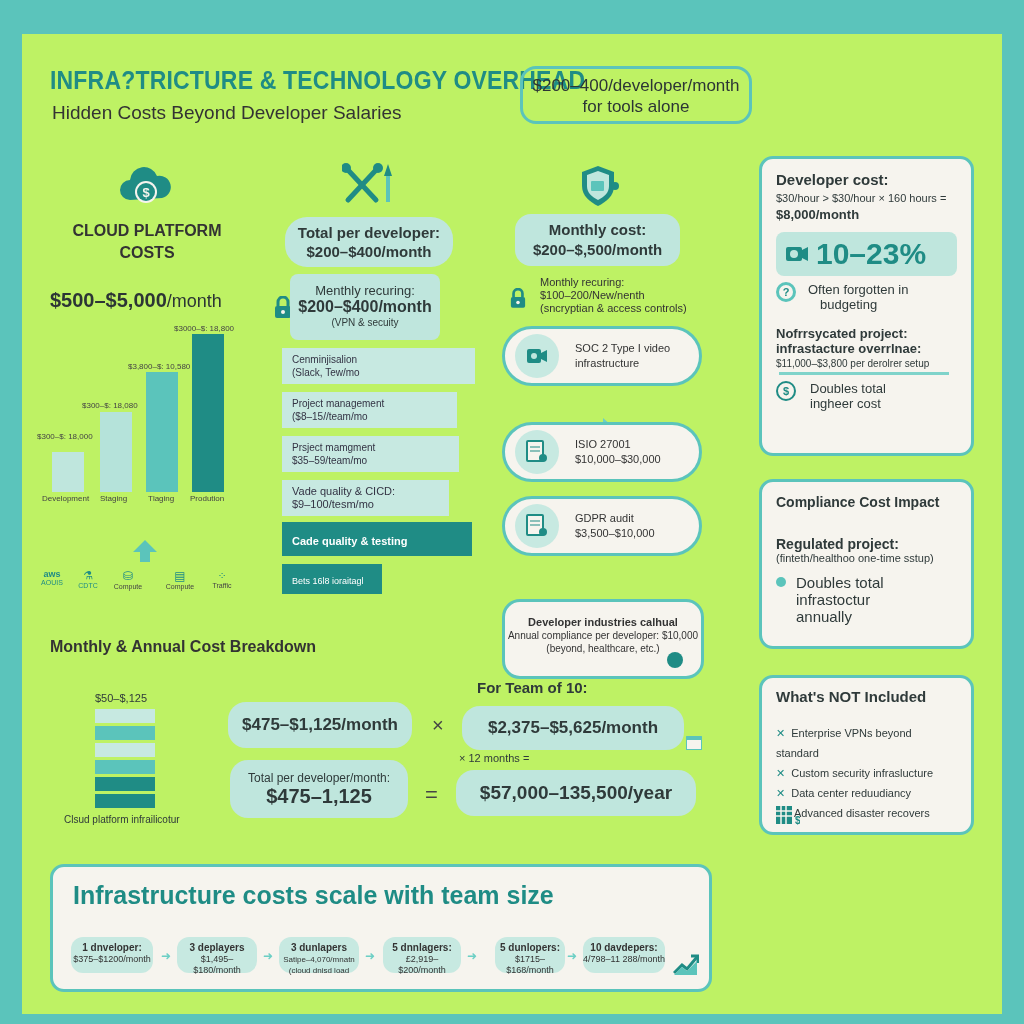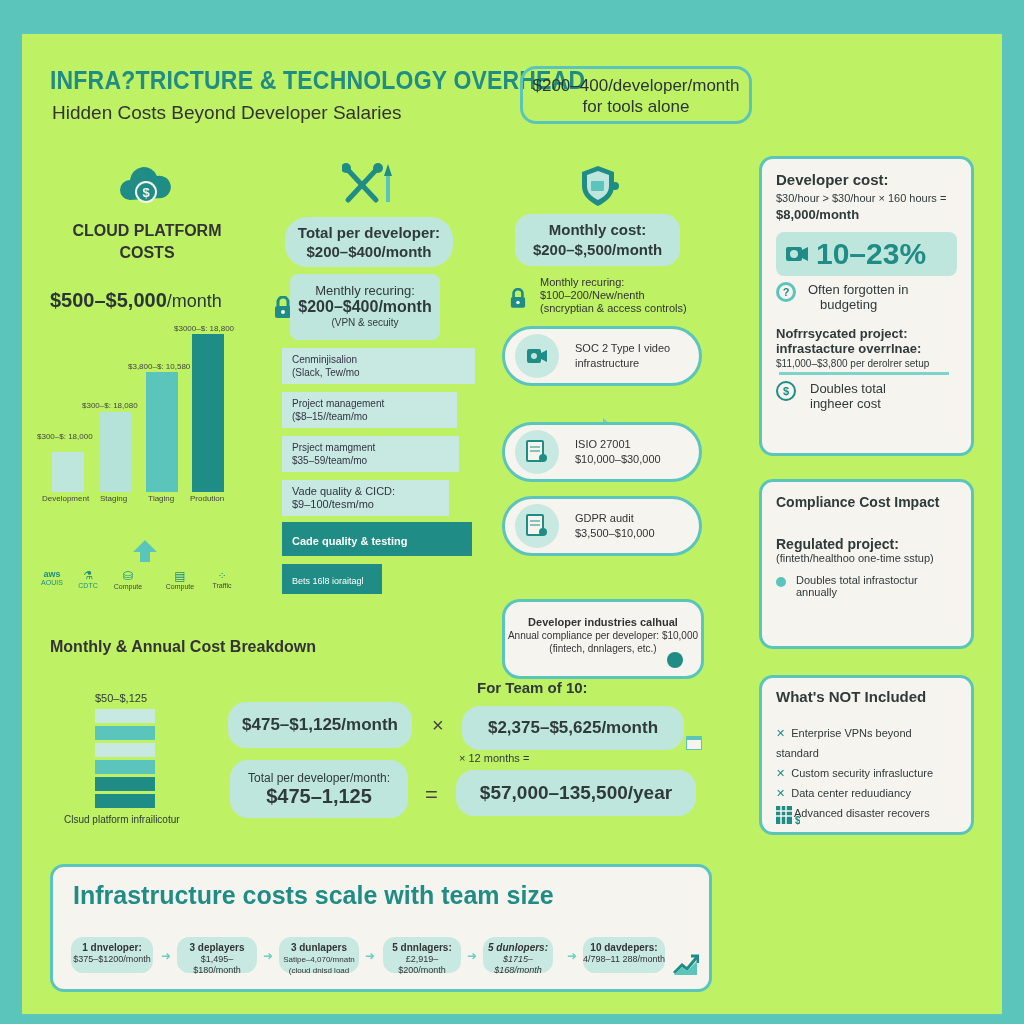--- a/index.html
+++ b/index.html
@@ -272,21 +272,21 @@
         </svg>
       </div>
     <div class="txt">
       <div>GDPR audit</div>
       <div>$3,500–$10,000</div>
     </div>
   </div>
   <div id="regulated-card" class="abs outline-card">
     <div style="font-weight:700;font-size:11px;">Developer industries calhual</div>
     <div>Annual compliance per developer: $10,000</div>
-    <div>(fintech, dnnlagers, etc.)</div>
+    <div>(beyond, healthcare, etc.)</div>
     <div style="position:absolute;right:18px;bottom:8px;width:16px;height:16px;border-radius:50%;background:#1f8c85;"></div>
   </div>
 
   <div id="dev-card" class="abs outline-card">
     <div style="font-size:15px;font-weight:700;">Developer cost:</div>
     <div style="font-size:11px;margin-top:4px;">$30/hour &gt; $30/hour × 160 hours =</div>
     <div style="font-size:13px;font-weight:700;margin-top:3px;">$8,000/month</div>
     <div style="margin-top:10px;background:#bfe6dd;border-radius:8px;height:44px;display:flex;align-items:center;padding-left:10px;">
       <svg width="22" height="16" viewBox="0 0 22 16">
           <rect x="0" y="1" width="16" height="14" rx="2" fill="#1f8c85"></rect>
@@ -312,21 +312,21 @@
         <div>Doubles total</div>
         <div>ingheer cost</div>
       </div>
     </div>
   </div>
 
   <div id="compliance-card" class="abs outline-card">
     <div style="font-size:14px;font-weight:700;">Compliance Cost Impact</div>
     <div style="font-size:14px;font-weight:700;margin-top:26px;">Regulated project:</div>
     <div style="font-size:11px;">(finteth/healthoo one-time sstup)</div>
-    <div style="display:flex;margin-top:10px;font-size:11px;">
+    <div style="display:flex;margin-top:10px;font-size:15px;">
       <span style="width:10px;height:10px;border-radius:50%;background:#5bc4bb;margin:3px 10px 0 0;flex-shrink:0;"></span>
       <div>
         <div>Doubles total infrastoctur</div>
         <div>annually</div>
       </div>
     </div>
   </div>
 
   <div id="notincl-card" class="abs outline-card">
     <div style="font-size:15px;font-weight:700;">What's NOT Included</div>
@@ -402,21 +402,21 @@
       <b>3 dunlapers</b><br>
       <span style="font-size:8px;">Satipe–4,070/mnatn</span><br>
       <span style="font-size:8px;">(cloud dnisd load</span>
     </div>
     <div class="step-arrow" style="left:312px;">➜</div>
     <div class="step" style="left:330px;width:78px;">
       <b>5 dnnlagers:</b><br>
       <span>£2,919–$200/month</span>
     </div>
     <div class="step-arrow" style="left:414px;">➜</div>
-    <div class="step" style="left:430px;width:70px;font-style:italic;">
+    <div class="step" style="left:442px;width:70px;">
       <b>5 dunlopers:</b><br>
       <span>$1715–$168/month</span>
     </div>
     <div class="step-arrow" style="left:514px;">➜</div>
     <div class="step" style="left:530px;width:82px;">
       <b>10 davdepers:</b><br>
       <span>4/798–11 288/month</span>
     </div>
     <div class="abs" style="left:620px;top:86px;">
       <svg width="26" height="22" viewBox="0 0 26 22">

